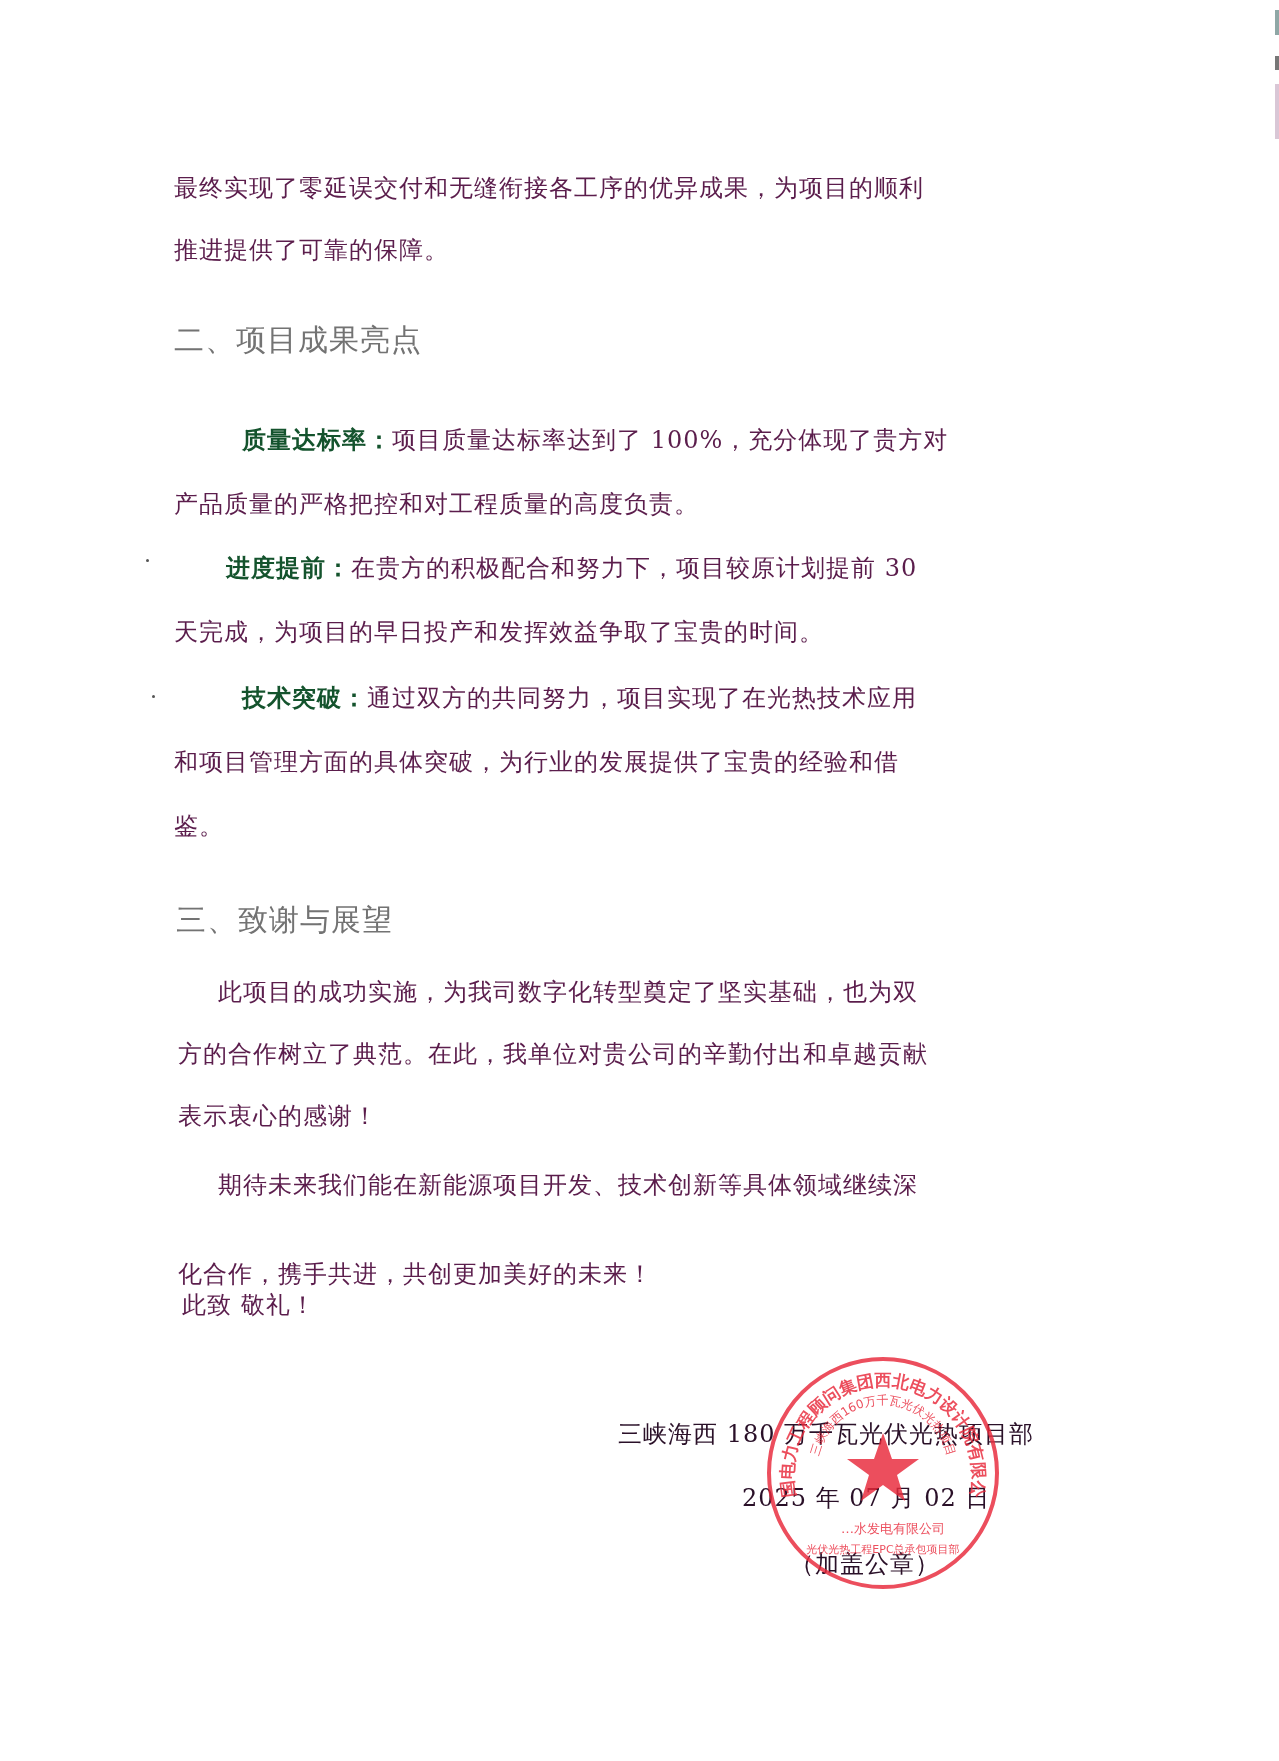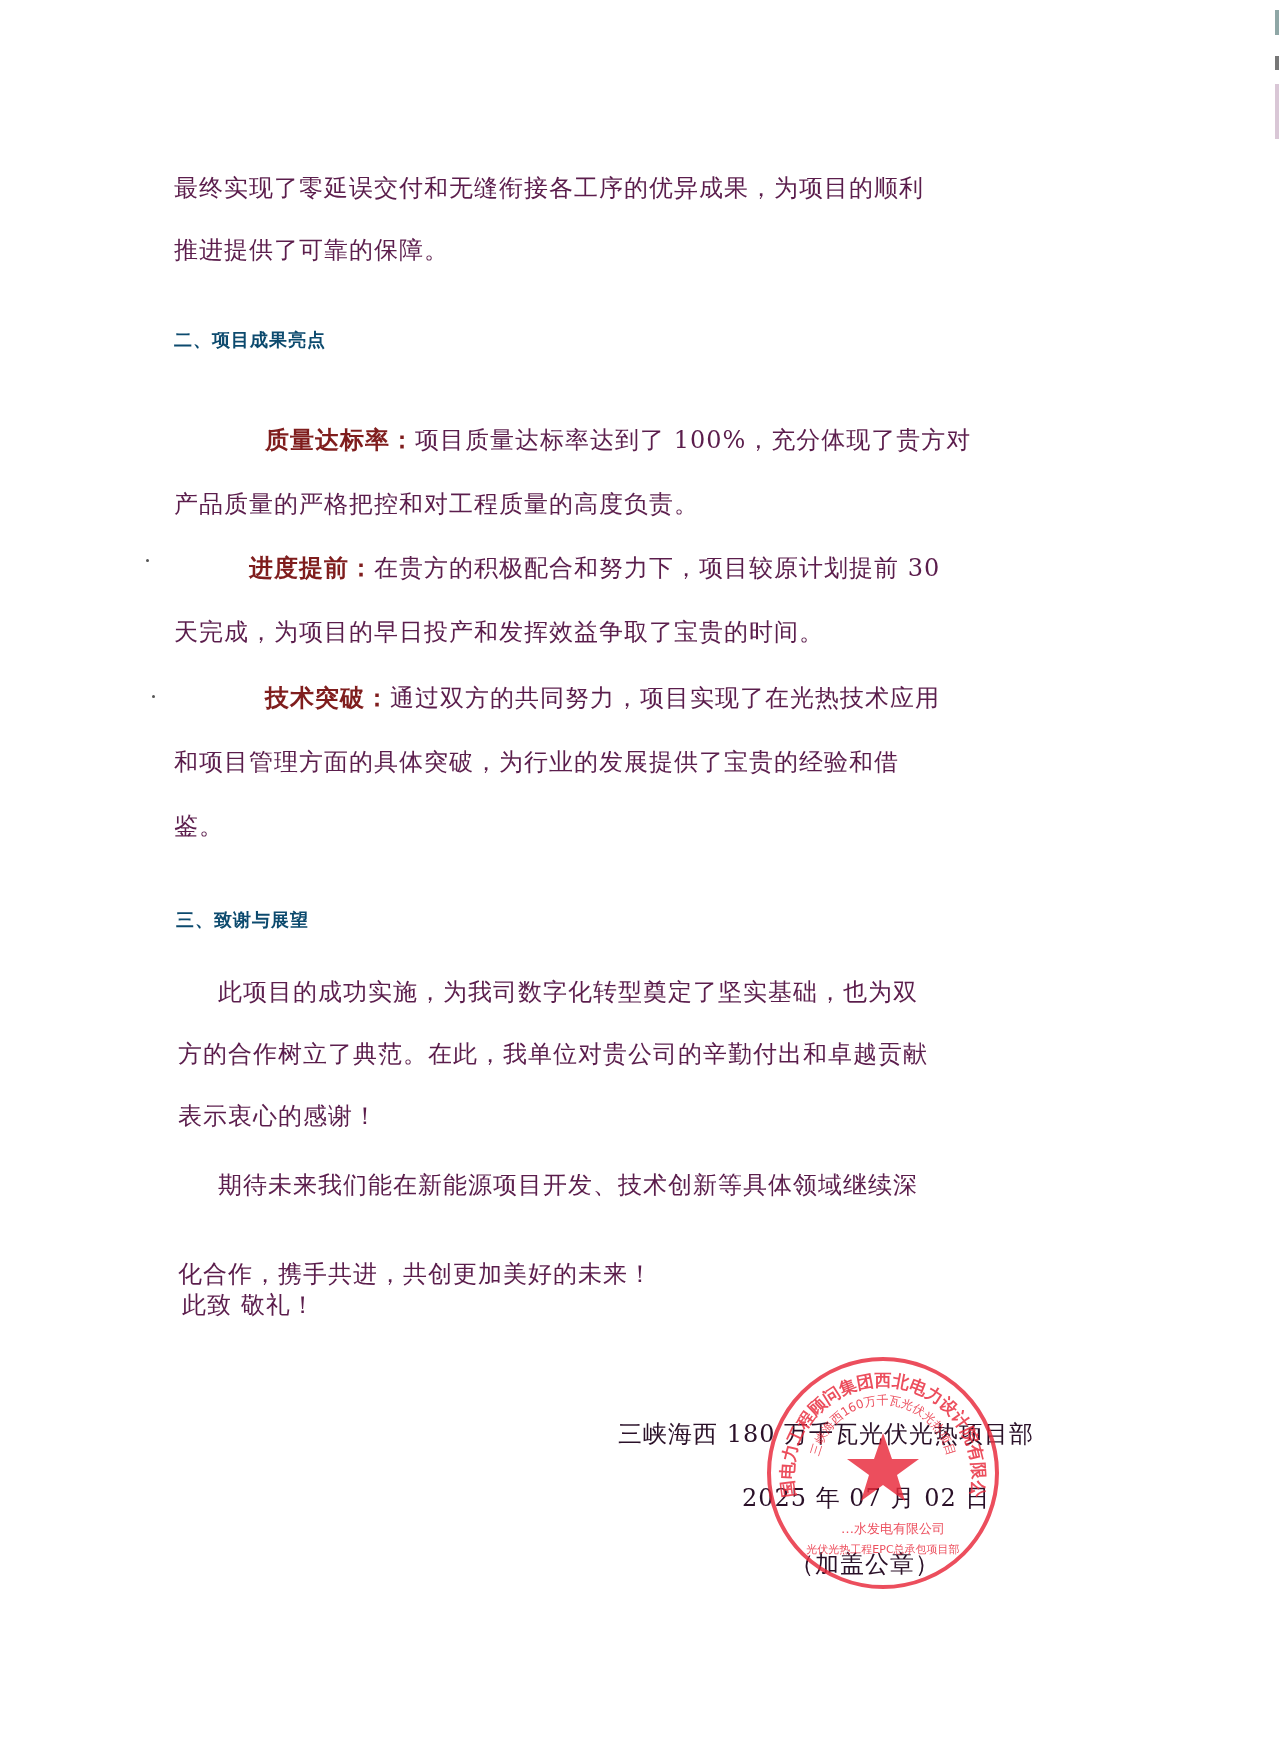--- a/index.html
+++ b/index.html
@@ -1,20 +1,20 @@
 <!DOCTYPE html>
 <html><head>
 <meta charset="utf-8">
 <style>
   html,body{margin:0;padding:0;background:#ffffff;}
   body{width:1279px;height:1761px;position:relative;overflow:hidden;
        font-family:"DejaVu Serif","Liberation Serif",serif;color:#5b1d4c;}
   .line{position:absolute;font-size:24px;line-height:40px;white-space:nowrap;letter-spacing:1px;}
-  .heading{font-family:"DejaVu Sans","Liberation Sans",sans-serif;font-weight:bold;font-size:18px;color:#0c4a6e;}
-  .label{font-family:"DejaVu Sans","Liberation Sans",sans-serif;font-weight:bold;color:#7f1d1d;margin-left:23px;}
+  .heading{font-family:"DejaVu Sans","Liberation Sans",sans-serif;font-weight:normal;font-size:30px;color:#737373;}
+  .label{font-family:"DejaVu Sans","Liberation Sans",sans-serif;font-weight:bold;color:#14532d;}
   .sign{color:#2a1028;}
   .dot{position:absolute;width:3px;height:3px;background:#555;border-radius:50%;}
   .edge{position:absolute;left:1275px;width:4px;}
   .stamp{position:absolute;left:765px;top:1355px;width:236px;height:236px;pointer-events:none;opacity:0.82;}
 </style>
 </head>
 <body>
 
 <div class="edge" style="top:10px;height:25px;background:#8fa7a6;"></div>
 <div class="edge" style="top:56px;height:14px;background:#777;"></div>

